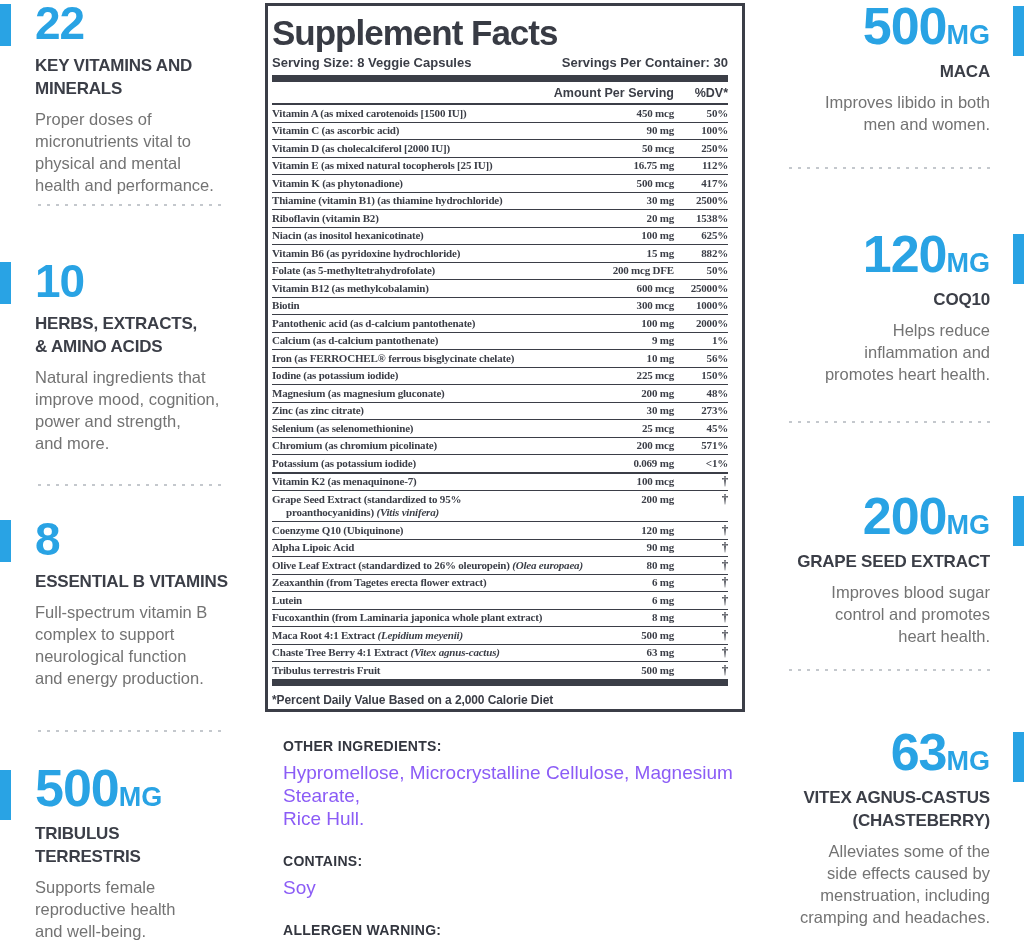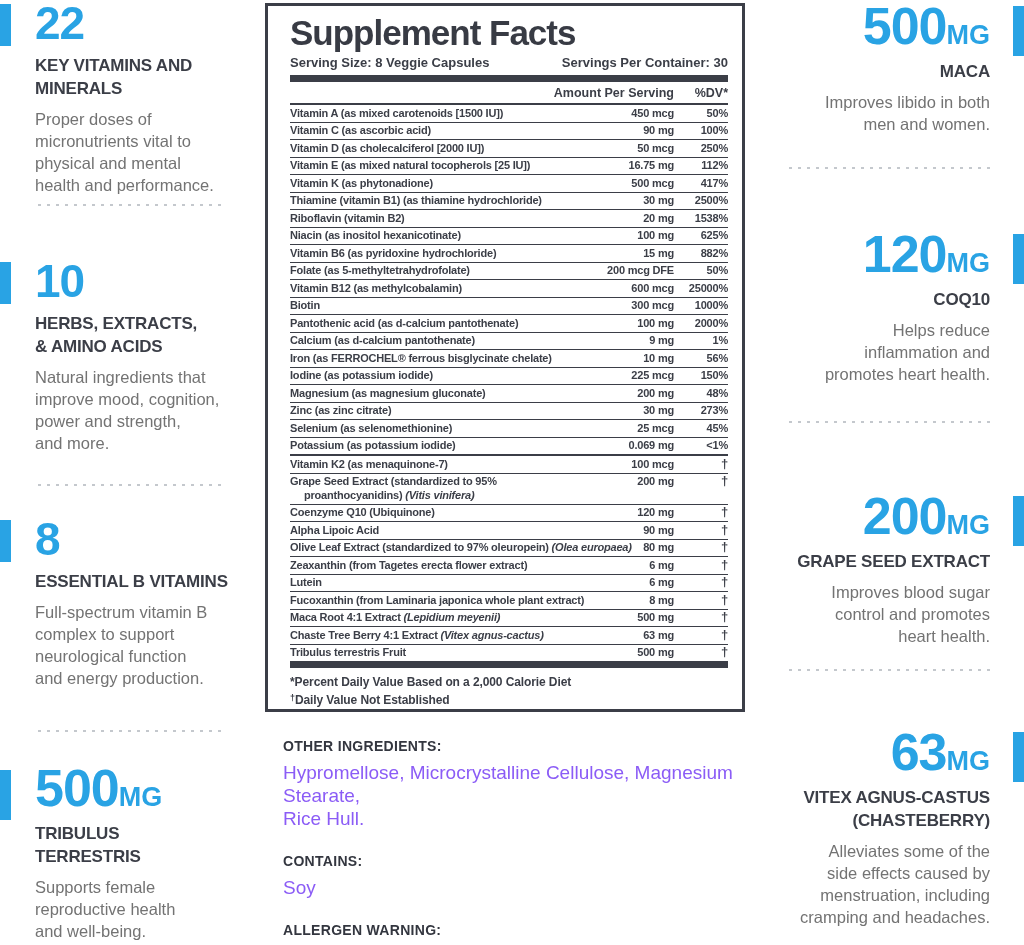--- a/index.html
+++ b/index.html
@@ -31,35 +31,35 @@
   .dots{
     position:absolute;height:4px;
     background-image:radial-gradient(circle,#c4c8cd 1.3px,rgba(0,0,0,0) 1.4px);
     background-size:9px 4px;background-repeat:repeat-x;
   }
   .col-left .dots{left:35px;right:20px;}
   .col-right .dots{left:12px;right:34px;}
   
   .panel{
     position:absolute;left:265px;top:3px;width:480px;height:709px;
-    border:3px solid #3b3e47;box-sizing:border-box;padding:8px 14px 0 22px;overflow:hidden;
+    border:3px solid #3b3e47;box-sizing:border-box;padding:8px 14px 0 4px;overflow:hidden;
   }
   .panel-title{font-size:35px;font-weight:bold;letter-spacing:-1px;line-height:38px;color:#383b44;}
   .serving-row{display:flex;justify-content:space-between;font-size:13px;font-weight:bold;margin-top:3px;}
   .thick-bar{height:7px;background:#3b3e47;margin-top:5px;}
   .cols-header{
     display:grid;grid-template-columns:1fr auto 54px;align-items:end;
     font-size:12.5px;font-weight:bold;padding:4px 0 3px 0;border-bottom:2.5px solid #3b3e47;
   }
   .cols-header .hdr-amount{text-align:right;}
   .cols-header .hdr-dv{text-align:right;}
   .frow{
     display:grid;grid-template-columns:1fr auto 54px;align-items:start;
     font-size:11px;font-weight:bold;letter-spacing:-0.2px;line-height:13.5px;
-    padding:1.5px 0;border-bottom:1.5px solid #3b3e47;
+    padding:1.5px 0;border-bottom:1.5px solid #3b3e47;font-family:Liberation Serif, serif;
   }
   .frow.sec2-start{border-top:1.5px solid #3b3e47;}
   .frow:last-child{border-bottom:none;}
   .fname{padding-right:6px;}
   .fline2{padding-left:14px;}
   .famount{text-align:center;white-space:nowrap;}
   .fdv{text-align:right;white-space:nowrap;}
   .fdv.dagger{font-size:13px;line-height:12px;}
   .fname i{font-style:italic;}
   .foot-bar{height:7px;background:#3b3e47;}
@@ -227,20 +227,25 @@
           <div class="fname"><span>Zinc (as zinc citrate)</span></div>
           <div class="famount">30 mg</div>
           <div class="fdv">273%</div>
         </div>
         <div class="frow">
           <div class="fname"><span>Selenium (as selenomethionine)</span></div>
           <div class="famount">25 mcg</div>
           <div class="fdv">45%</div>
         </div>
         <div class="frow">
+          <div class="fname"><span>Chromium (as chromium picolinate)</span></div>
+          <div class="famount">200 mcg</div>
+          <div class="fdv">571%</div>
+        </div>
+        <div class="frow">
           <div class="fname"><span>Potassium (as potassium iodide)</span></div>
           <div class="famount">0.069 mg</div>
           <div class="fdv">&lt;1%</div>
         </div>
         <div class="frow sec2-start">
           <div class="fname"><span>Vitamin K2 (as menaquinone-7)</span></div>
           <div class="famount">100 mcg</div>
           <div class="fdv dagger">†</div>
         </div>
         <div class="frow">
@@ -252,21 +257,21 @@
           <div class="fname"><span>Coenzyme Q10 (Ubiquinone)</span></div>
           <div class="famount">120 mg</div>
           <div class="fdv dagger">†</div>
         </div>
         <div class="frow">
           <div class="fname"><span>Alpha Lipoic Acid</span></div>
           <div class="famount">90 mg</div>
           <div class="fdv dagger">†</div>
         </div>
         <div class="frow">
-          <div class="fname"><span>Olive Leaf Extract (standardized to 97% oleuropein) </span><i>(Olea europaea)</i></div>
+          <div class="fname"><span>Olive Leaf Extract (standardized to 26% oleuropein) </span><i>(Olea europaea)</i></div>
           <div class="famount">80 mg</div>
           <div class="fdv dagger">†</div>
         </div>
         <div class="frow">
           <div class="fname"><span>Zeaxanthin (from Tagetes erecta flower extract)</span></div>
           <div class="famount">6 mg</div>
           <div class="fdv dagger">†</div>
         </div>
         <div class="frow">
           <div class="fname"><span>Lutein</span></div>

